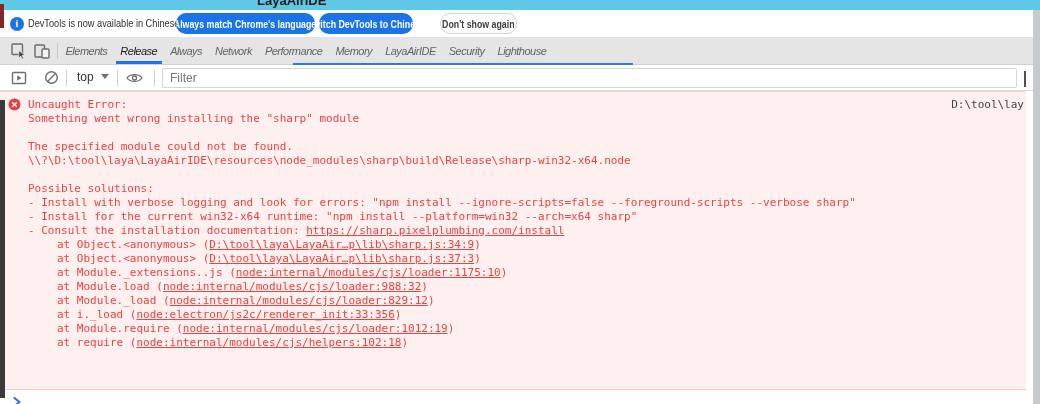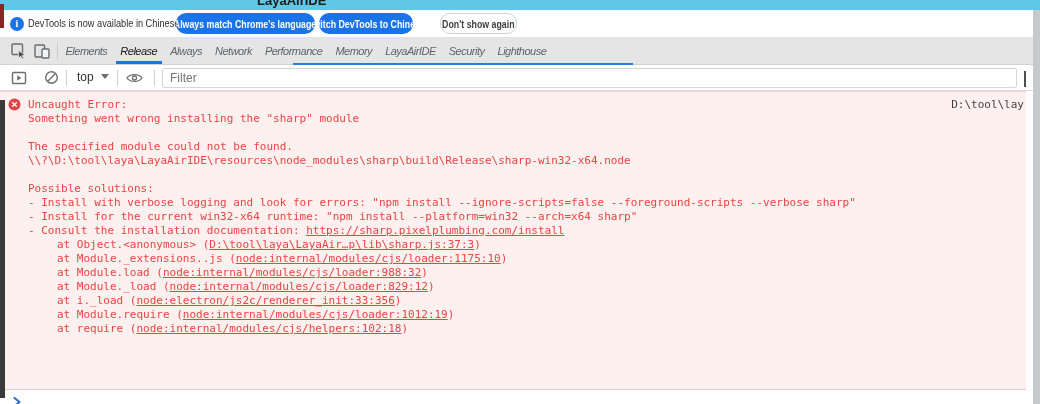--- a/index.html
+++ b/index.html
@@ -213,20 +213,21 @@
 
   <div class="msg-line body-line"><span class="line-text">Possible solutions:</span></div>
 
   <div class="msg-line body-line"><span class="line-text">- Install with verbose logging and look for errors: "npm install --ignore-scripts=false --foreground-scripts --verbose sharp"</span></div>
 
   <div class="msg-line body-line"><span class="line-text">- Install for the current win32-x64 runtime: "npm install --platform=win32 --arch=x64 sharp"</span></div>
 
   <div class="msg-line body-line"><span class="line-text">- Consult the installation documentation: </span><a class="err-link">https://sharp.pixelplumbing.com/install</a></div>
 </div>
       <div id="err-stack">
+  <div class="msg-line stack"><span class="fn">at Object.&lt;anonymous&gt; (</span><a class="err-link">D:\tool\laya\LayaAir…p\lib\sharp.js:34:9</a><span class="suffix">)</span></div>
 
   <div class="msg-line stack"><span class="fn">at Object.&lt;anonymous&gt; (</span><a class="err-link">D:\tool\laya\LayaAir…p\lib\sharp.js:37:3</a><span class="suffix">)</span></div>
 
 
   <div class="msg-line stack"><span class="fn">at Module._extensions..js (</span><a class="err-link">node:internal/modules/cjs/loader:1175:10</a><span class="suffix">)</span></div>
 
   <div class="msg-line stack"><span class="fn">at Module.load (</span><a class="err-link">node:internal/modules/cjs/loader:988:32</a><span class="suffix">)</span></div>
 
   <div class="msg-line stack"><span class="fn">at Module._load (</span><a class="err-link">node:internal/modules/cjs/loader:829:12</a><span class="suffix">)</span></div>
 

